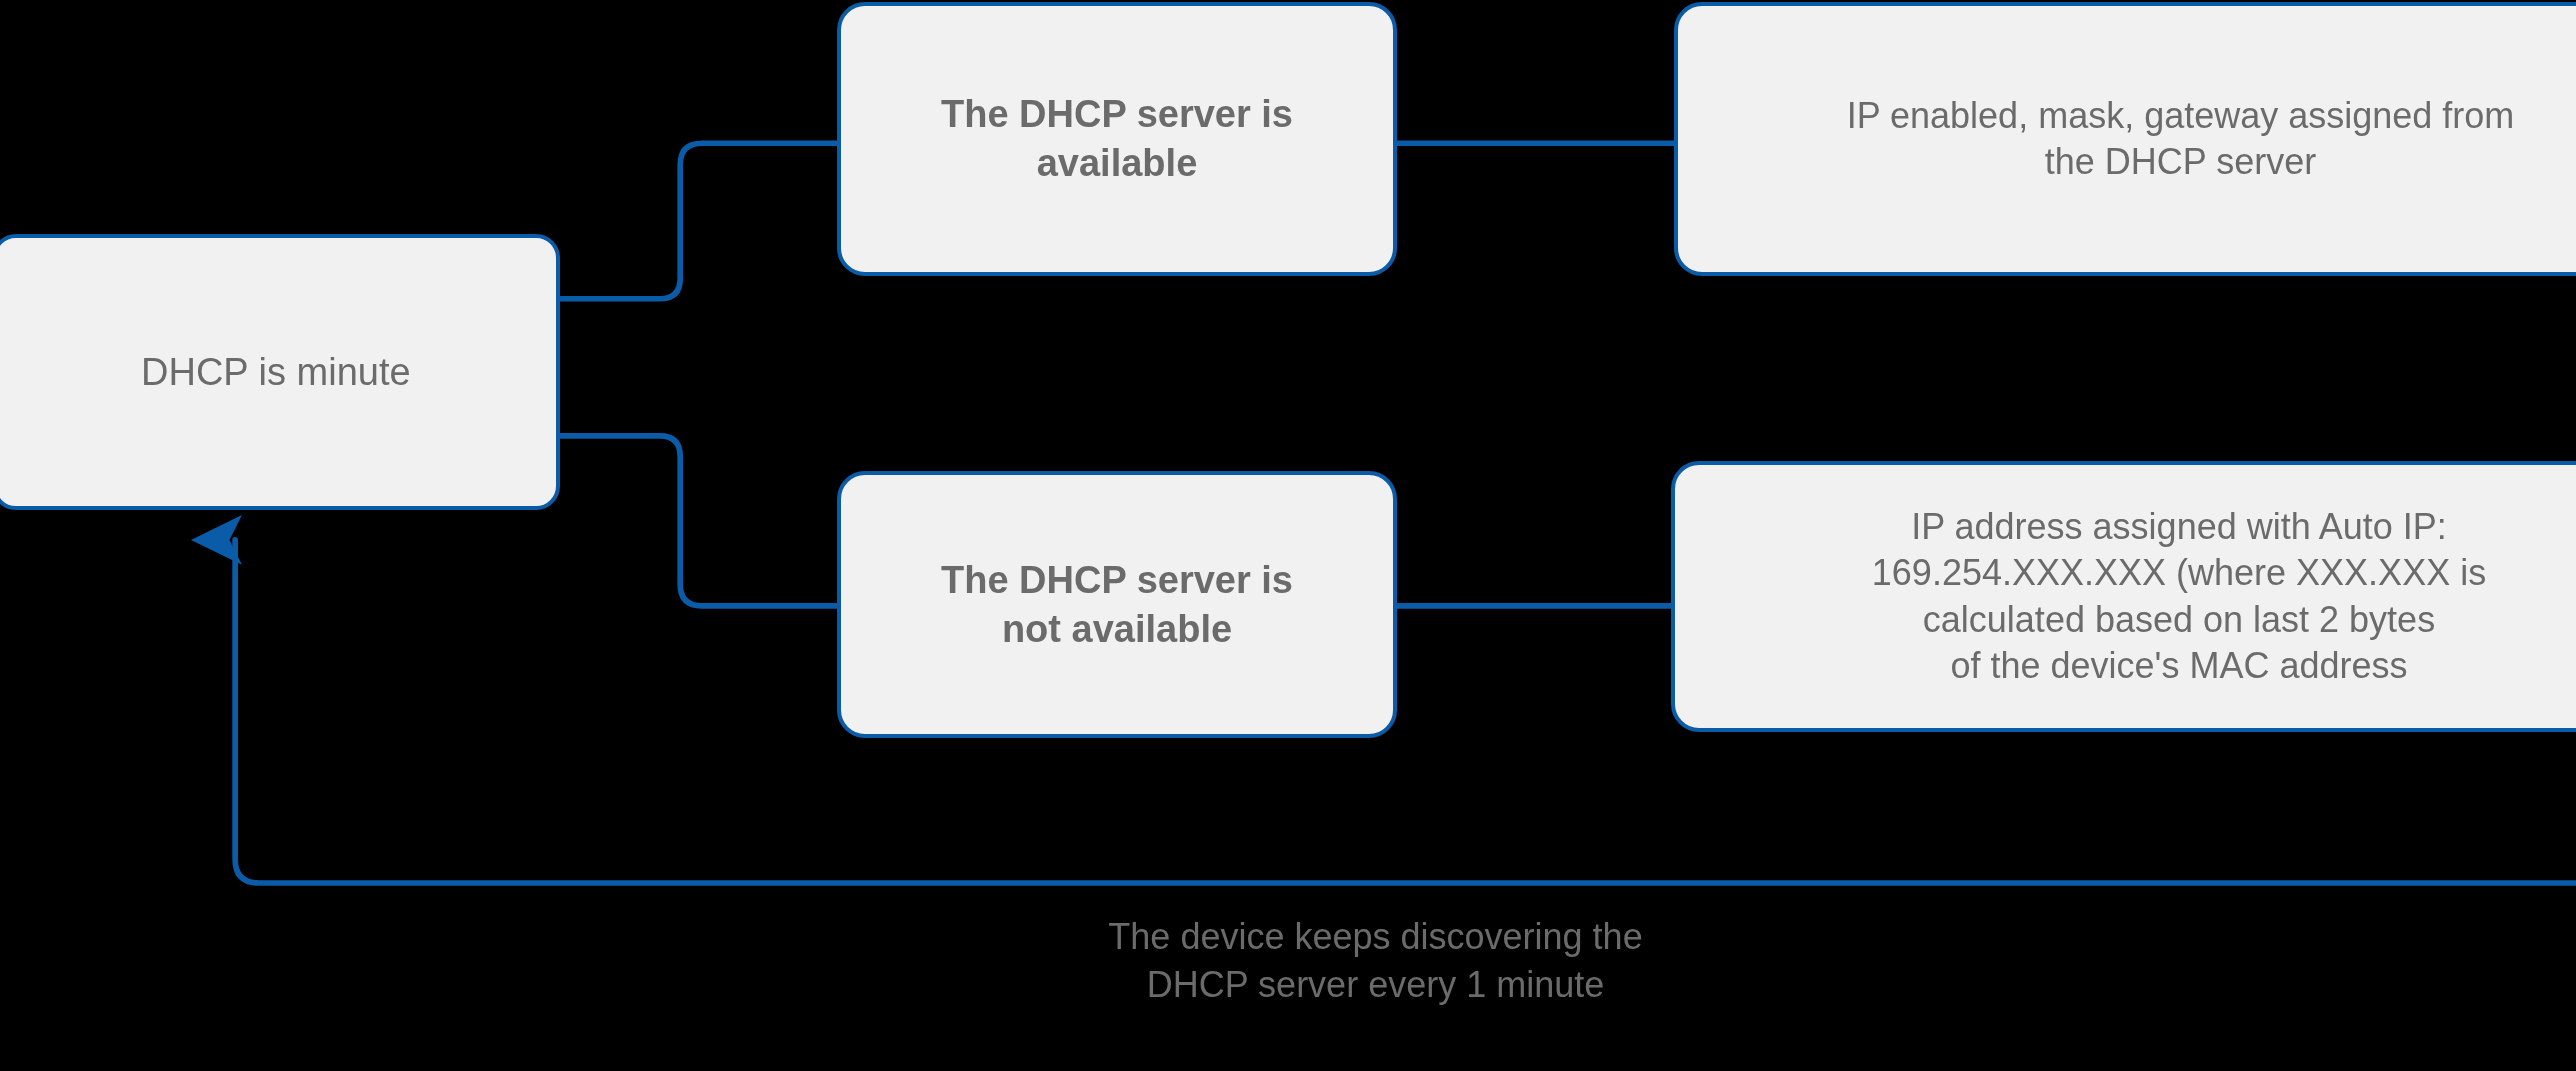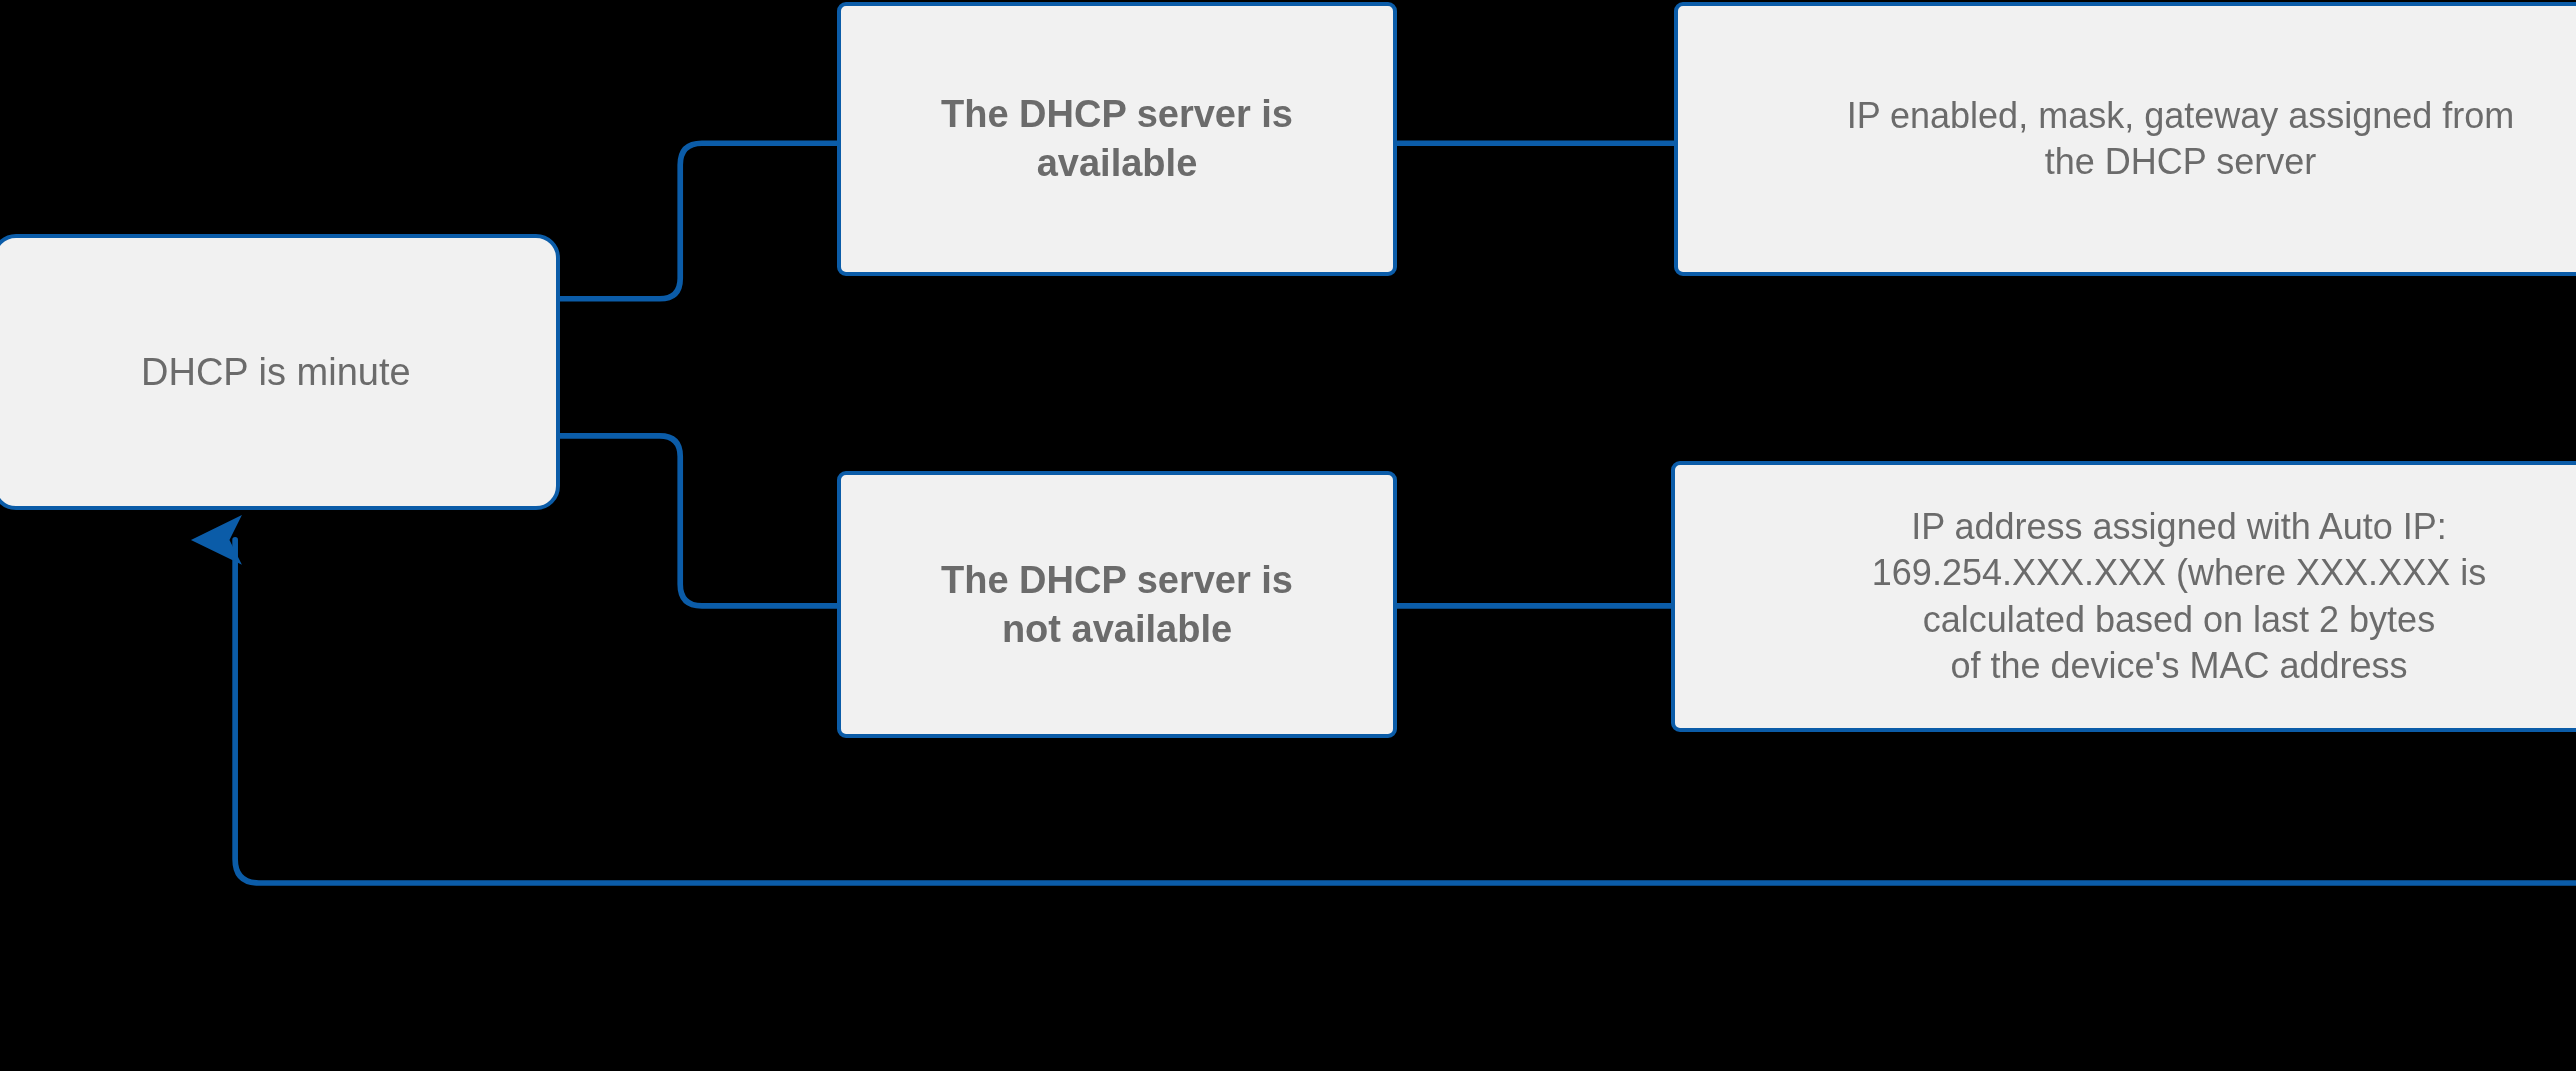--- a/index.html
+++ b/index.html
@@ -26,21 +26,21 @@
     left: 0;
     width: 2824px;
     height: 1071px;
     pointer-events: none;
   }
   .node {
     position: absolute;
     box-sizing: border-box;
     background: #F1F1F1;
     border: 4.6px solid #0B5CA8;
-    border-radius: 9px;
+    border-radius: 28px;
     display: flex;
     align-items: center;
     justify-content: center;
     text-align: center;
     color: #6B6B6B;
     line-height: 1.28;
     padding: 5.2px 17.5px;
     z-index: 2;
   }
   
@@ -141,15 +141,17 @@
 not available</span>
   </div>
 
   <div class="node" id="node-autoip-assigned">
     <span class="node-label">IP address assigned with Auto IP:
 169.254.XXX.XXX (where XXX.XXX is
 calculated based on last 2 bytes
 of the device's MAC address</span>
   </div>
 
+  <div id="loop-caption">The device keeps discovering the
+DHCP server every 1 minute</div>
 
 </div>
 
 
 </body></html>

